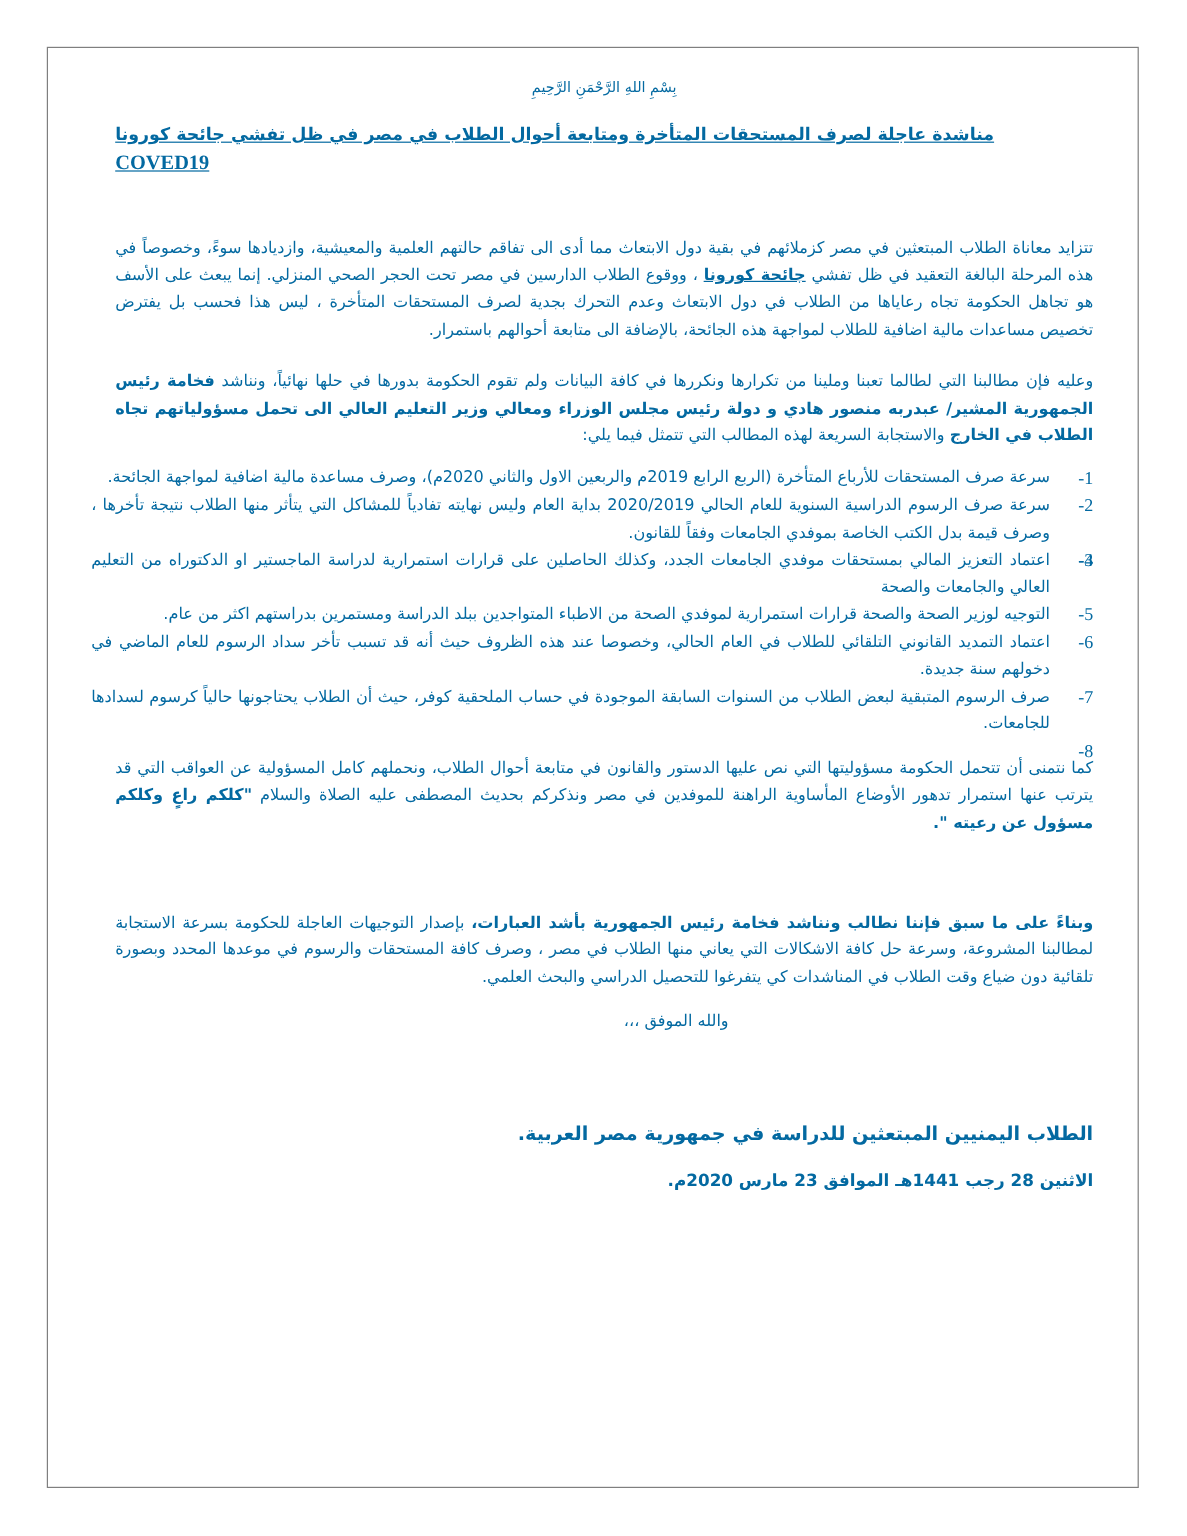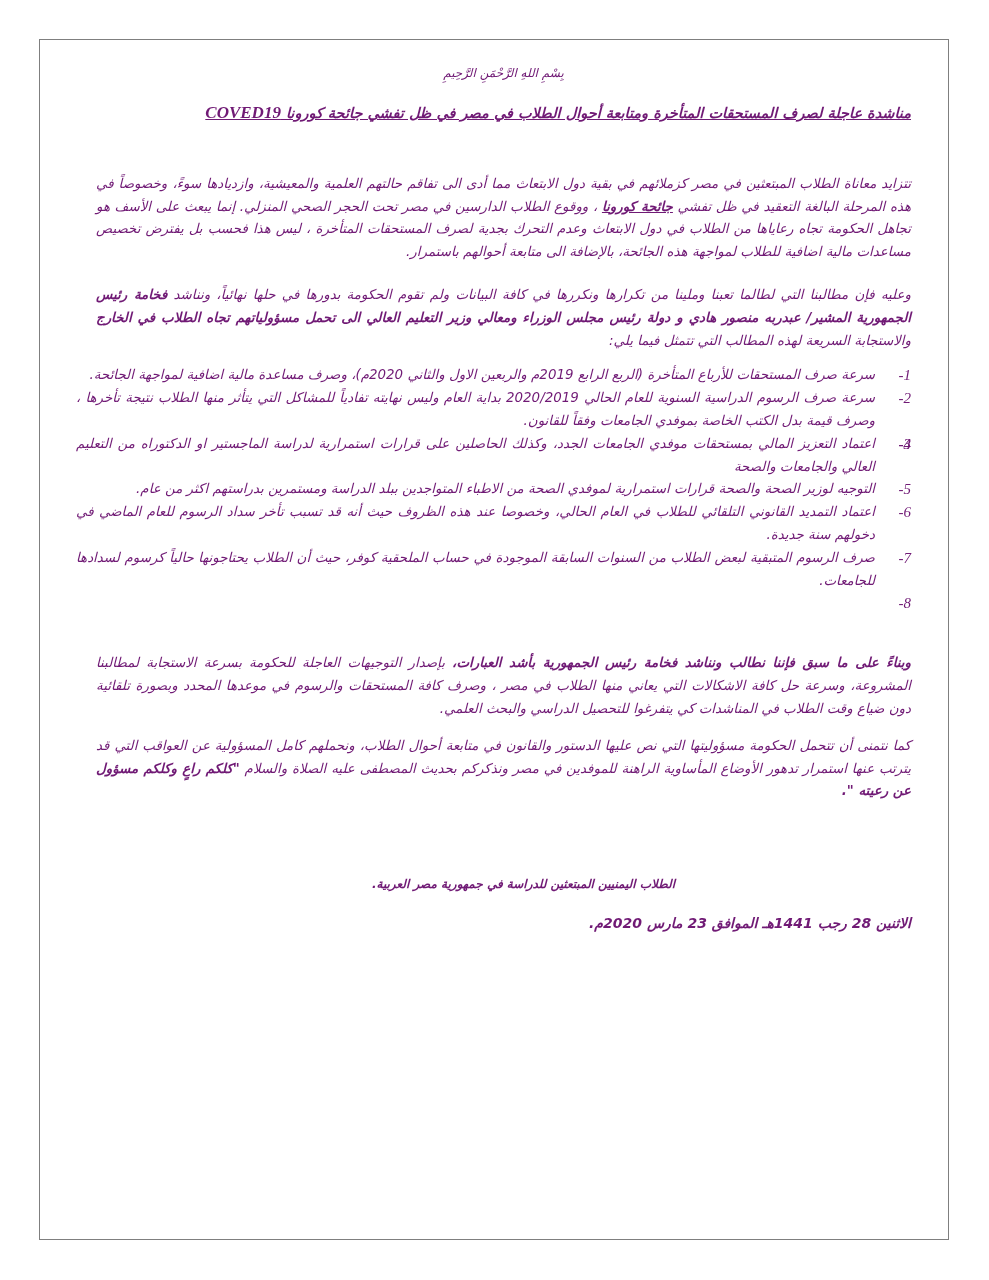--- a/index.html
+++ b/index.html
@@ -5,45 +5,45 @@
     html, body { margin: 0; padding: 0; background: #ffffff; }
     body { width: 989px; height: 1280px; position: relative; overflow: hidden; }
     .page {
       position: absolute; left: 39px; top: 39px; width: 910px; height: 1201px;
       border: 1.5px solid #7f7f7f; box-sizing: border-box;
     }
     .doc {
       position: absolute; left: 96px; top: 60px; width: 815px;
       direction: rtl; text-align: justify;
       font-family: "DejaVu Sans", "Liberation Sans", sans-serif;
-      font-size: 13.4px; color: #701a75; line-height: 22.8px; font-style: italic;
+      font-size: 13.4px; color: #0369a1; line-height: 22.8px;
     }
     .basmala {
       text-align: center; font-family: "DejaVu Serif", serif; font-size: 12px;
       margin-right: 0; padding-top: 2px; height: 24px;
     }
     .title {
-      text-align: right; font-weight: bold; text-decoration: underline;
+      text-align: left; font-weight: bold; text-decoration: underline;
       font-size: 14.5px; margin-top: 16px; letter-spacing: 0px;
     }
     .title .latin { font-family: "Liberation Serif", serif; font-size: 17px; }
     .para { margin: 0; }
     .p1 { margin-top: 48px; }
     .p2 { margin-top: 20px; }
     b.u { text-decoration: underline; }
     .list { margin-top: 12px; padding: 0; list-style: none; }
     .list li { position: relative; padding-right: 36px; margin: 0 0 0 -20px; }
     .list li .num {
       position: absolute; right: 0; top: 0; direction: ltr;
       font-family: "Liberation Serif", serif; font-size: 15px;
     }
     .p3 { margin-top: 60px; }
     .p4 { margin-top: 14px; }
     .closing { text-align: center; margin-top: 14px; margin-left: 120px; }
-    .sign { text-align: center; font-weight: bold; margin-top: 70px; font-size: 12px; margin-left: 40px; }
+    .sign { font-weight: bold; margin-top: 70px; font-size: 16px; margin-left: 40px; }
     .date { text-align: right; font-weight: bold; margin-top: 16px; font-size: 14px; margin-left: 40px; }
   </style>
 </head>
 <body>
 
 <div class="page"></div>
 
 <div class="doc">
   <div class="basmala">بِسْمِ اللهِ الرَّحْمَنِ الرَّحِيمِ</div>
 
@@ -63,23 +63,24 @@
     <li><span class="num">-1</span><span>سرعة صرف المستحقات للأرباع المتأخرة (الربع الرابع 2019م والربعين الاول والثاني 2020م)، وصرف مساعدة مالية اضافية لمواجهة الجائحة.</span></li>
     <li><span class="num">-2</span><span>سرعة صرف الرسوم الدراسية السنوية للعام الحالي 2020/2019  بداية العام وليس نهايته تفادياً للمشاكل التي يتأثر منها الطلاب نتيجة تأخرها ، وصرف قيمة بدل الكتب الخاصة بموفدي الجامعات وفقاً للقانون.</span></li>
     <li><span class="num">-3</span></li>
     <li><span class="num">-4</span><span>اعتماد التعزيز المالي بمستحقات موفدي الجامعات الجدد، وكذلك الحاصلين على قرارات استمرارية لدراسة الماجستير او الدكتوراه من التعليم العالي والجامعات والصحة</span></li>
     <li><span class="num">-5</span><span>التوجيه لوزير الصحة والصحة قرارات استمرارية لموفدي الصحة من الاطباء المتواجدين ببلد الدراسة ومستمرين بدراستهم اكثر من عام.</span></li>
     <li><span class="num">-6</span><span>اعتماد التمديد القانوني التلقائي للطلاب في العام الحالي، وخصوصا عند هذه الظروف حيث أنه قد تسبب تأخر سداد الرسوم للعام الماضي في دخولهم سنة جديدة.</span></li>
     <li><span class="num">-7</span><span>صرف الرسوم المتبقية لبعض الطلاب من السنوات السابقة الموجودة في حساب الملحقية كوفر، حيث أن الطلاب يحتاجونها حالياً كرسوم لسدادها للجامعات.</span></li>
     <li><span class="num">-8</span></li>
   </ul>
 
+  <p class="para p4">
+    <span>كما نتمنى أن تتحمل الحكومة مسؤوليتها التي نص عليها الدستور والقانون في متابعة أحوال الطلاب، ونحملهم  كامل المسؤولية عن العواقب التي قد يترتب عنها استمرار تدهور الأوضاع المأساوية الراهنة  للموفدين في مصر  ونذكركم بحديث المصطفى عليه الصلاة والسلام  </span><b>"كلكم راعٍ وكلكم مسؤول عن رعيته ".</b>
+  </p>
+
   <p class="para p3">
     <b>وبناءً على ما سبق فإننا نطالب ونناشد فخامة رئيس الجمهورية بأشد العبارات،</b><span> بإصدار التوجيهات العاجلة للحكومة  بسرعة الاستجابة لمطالبنا المشروعة، وسرعة حل كافة الاشكالات التي يعاني منها الطلاب في مصر ،  وصرف كافة المستحقات والرسوم في موعدها المحدد وبصورة تلقائية دون ضياع وقت الطلاب في المناشدات كي يتفرغوا للتحصيل الدراسي والبحث العلمي.</span>
   </p>
 
-  <p class="para p4">
-    <span>كما نتمنى أن تتحمل الحكومة مسؤوليتها التي نص عليها الدستور والقانون في متابعة أحوال الطلاب، ونحملهم  كامل المسؤولية عن العواقب التي قد يترتب عنها استمرار تدهور الأوضاع المأساوية الراهنة  للموفدين في مصر  ونذكركم بحديث المصطفى عليه الصلاة والسلام  </span><b>"كلكم راعٍ وكلكم مسؤول عن رعيته ".</b>
-  </p>
-
+  <div class="closing">والله الموفق ،،،</div>
   <div class="sign">الطلاب اليمنيين المبتعثين للدراسة في جمهورية مصر العربية.</div>
   <div class="date">الاثنين 28 رجب 1441هـ  الموافق 23 مارس 2020م.</div>
 </div>
 
 </body></html>

